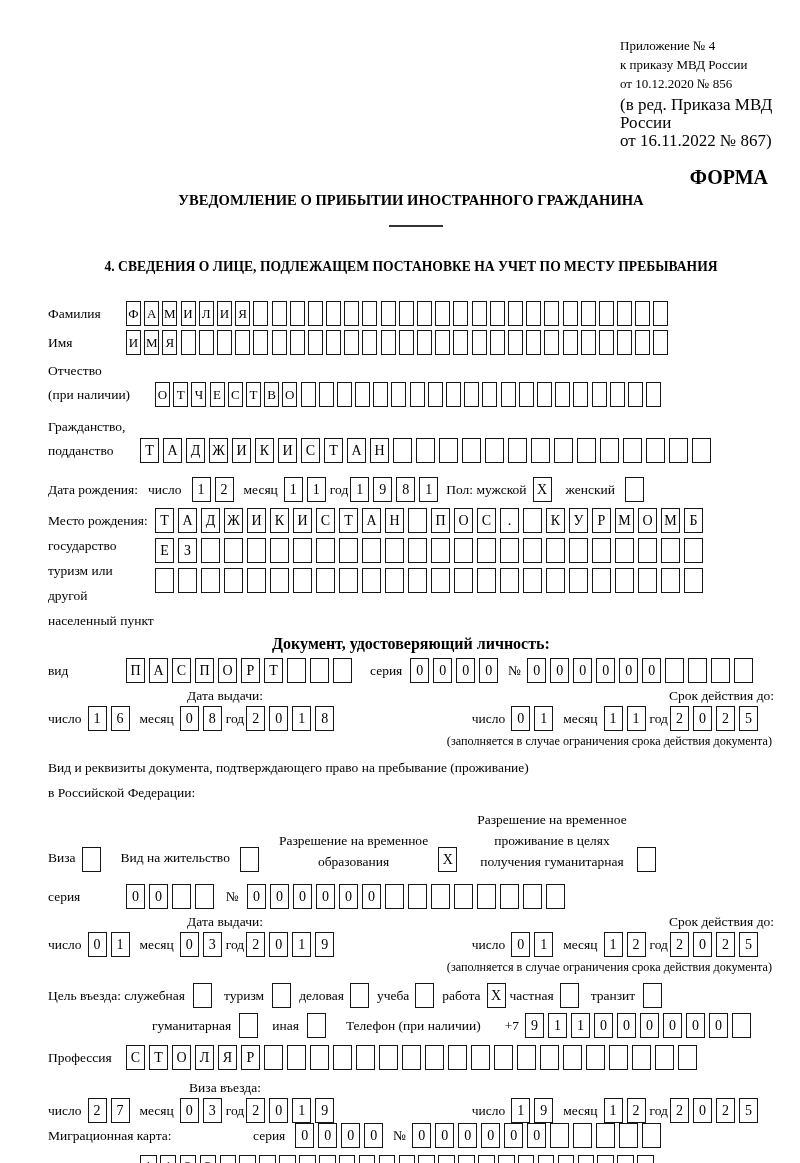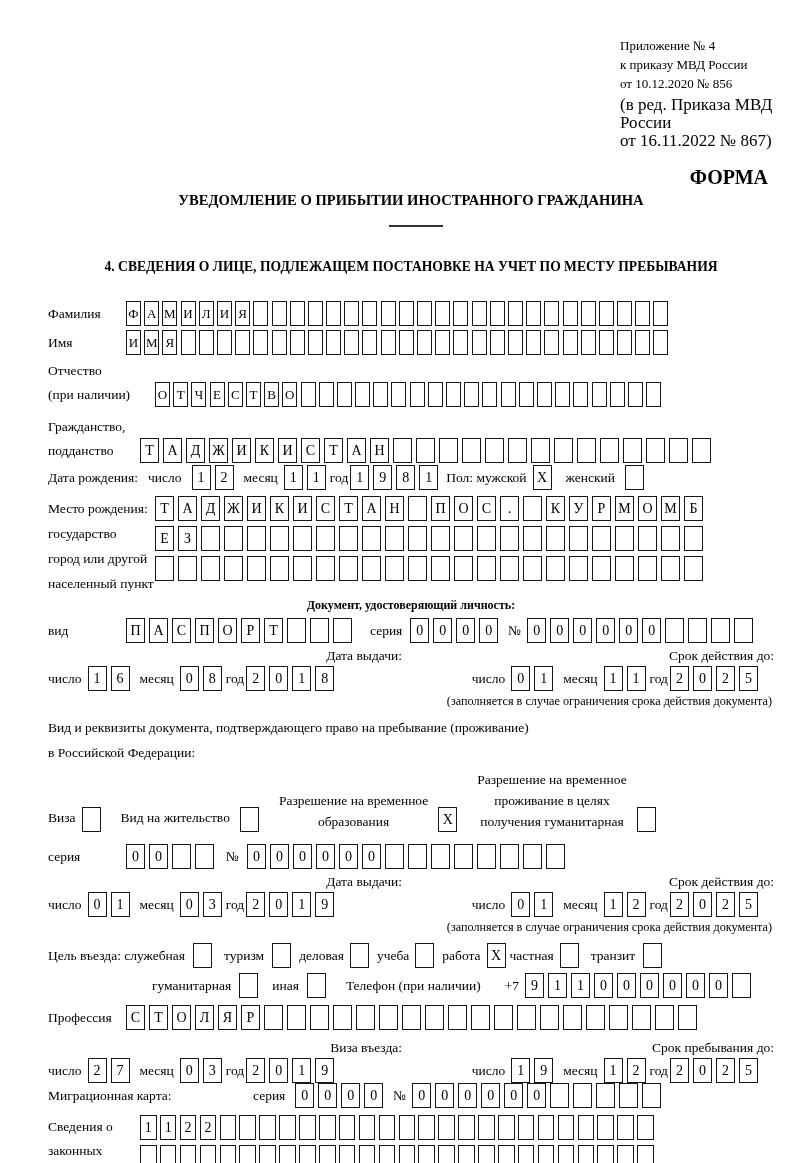--- a/index.html
+++ b/index.html
@@ -35,34 +35,34 @@
   .cells-s .cell { width:15px; margin-right:3.2px; font-size:13px; }
   .cells-g .cell { width:16.5px; margin-right:3.4px; }
 
   .w78 { width:78px; } .w92 { width:92px; } .w107 { width:107px; }
   .mr6 { margin-right:6px; } .mr8 { margin-right:8px; } .mr10 { margin-right:10px; }
   .ml4 { margin-left:4px; } .ml8 { margin-left:8px; } .ml10 { margin-left:10px; }
   .ml14 { margin-left:14px; } .ml16 { margin-left:16px; } .ml24 { margin-left:24px; }
   .mx6 { margin-left:6px; margin-right:6px; } .mx8 { margin-left:8px; margin-right:8px; }
 
   .hdr2 { display:flex; }
-  .hdr2 .h1 { width:354px; text-align:right;font-family:Liberation Serif, serif; }
+  .hdr2 .h1 { width:354px; text-align:center;font-family:Liberation Serif, serif; }
   .hdr2 .h2 { flex:1; text-align:right; }
   .dates { display:flex; align-items:center; }
   .dg { display:inline-flex; align-items:center; }
   .dg.right { margin-left:auto; margin-right:12px; }
   .note-r { text-align:right; font-size:12.2px; margin-top:3px; padding-right:2px; }
   .para { line-height:25px; }
 
   .blockrow { display:flex; align-items:flex-start; }
   .labcol { flex:none; }
   .labcol div { line-height:25px; }
   .labcol-g div { line-height:23.5px; }
   .cellcol .row { margin-bottom:5px; }
-  .heading-c { text-align:center; font-weight:bold; font-size:12px; }
+  .heading-c { text-align:center; font-weight:bold; font-size:16px; }
 </style>
 </head>
 <body>
 
 <div class="page">
 
   <div class="annex">
     <div>Приложение № 4</div>
     <div>к приказу МВД России</div>
     <div>от 10.12.2020 № 856</div>
@@ -215,21 +215,21 @@
         <span class="cell"></span>
         <span class="cell"></span>
         <span class="cell"></span>
         <span class="cell"></span>
         <span class="cell"></span>
         <span class="cell"></span>
         <span class="cell"></span>
       </span>
   </div>
 
-  <div class="row" style="margin-top:2px;font-family:Liberation Serif, serif;">
+  <div class="row" style="margin-top:14px;font-family:Liberation Serif, serif;">
     <span class="lbl mr10">Дата рождения:</span>
     <span class="lbl mr10">число</span>
     <span class="cells">
         <span class="cell">1</span>
         <span class="cell">2</span>
       </span>
     <span class="lbl mx6">месяц</span>
     <span class="cells">
         <span class="cell">1</span>
         <span class="cell">1</span>
@@ -248,21 +248,21 @@
     <span class="lbl ml10 mr10">женский</span>
     <span class="cells">
         <span class="cell"></span>
       </span>
   </div>
 
   <div class="blockrow" style="margin-top:6px;">
     <div class="labcol w107">
       <div>Место рождения:</div>
       <div>государство</div>
-      <div>город или другой</div>
+      <div>туризм или другой</div>
       <div>населенный пункт</div>
     </div>
     <div class="cellcol">
       <div class="row">
           <span class="cells">
             <span class="cell">Т</span>
             <span class="cell">А</span>
             <span class="cell">Д</span>
             <span class="cell">Ж</span>
             <span class="cell">И</span>
@@ -616,21 +616,20 @@
         <span class="cell"></span>
         <span class="cell"></span>
         <span class="cell"></span>
         <span class="cell"></span>
         <span class="cell"></span>
       </span>
   </div>
 
   <div class="hdr2" style="margin-top:10px;">
     <span class="h1">Виза въезда:</span>
-    <span class="h2">Срок пребывания до:</span>
   </div>
   <div class="dates" style="margin-top:2px;">
     <span class="dg">
       <span class="lbl mr6">число</span>
         <span class="cells">
           <span class="cell">2</span>
           <span class="cell">7</span>
         </span>
       <span class="lbl mx6">месяц</span>
         <span class="cells">

